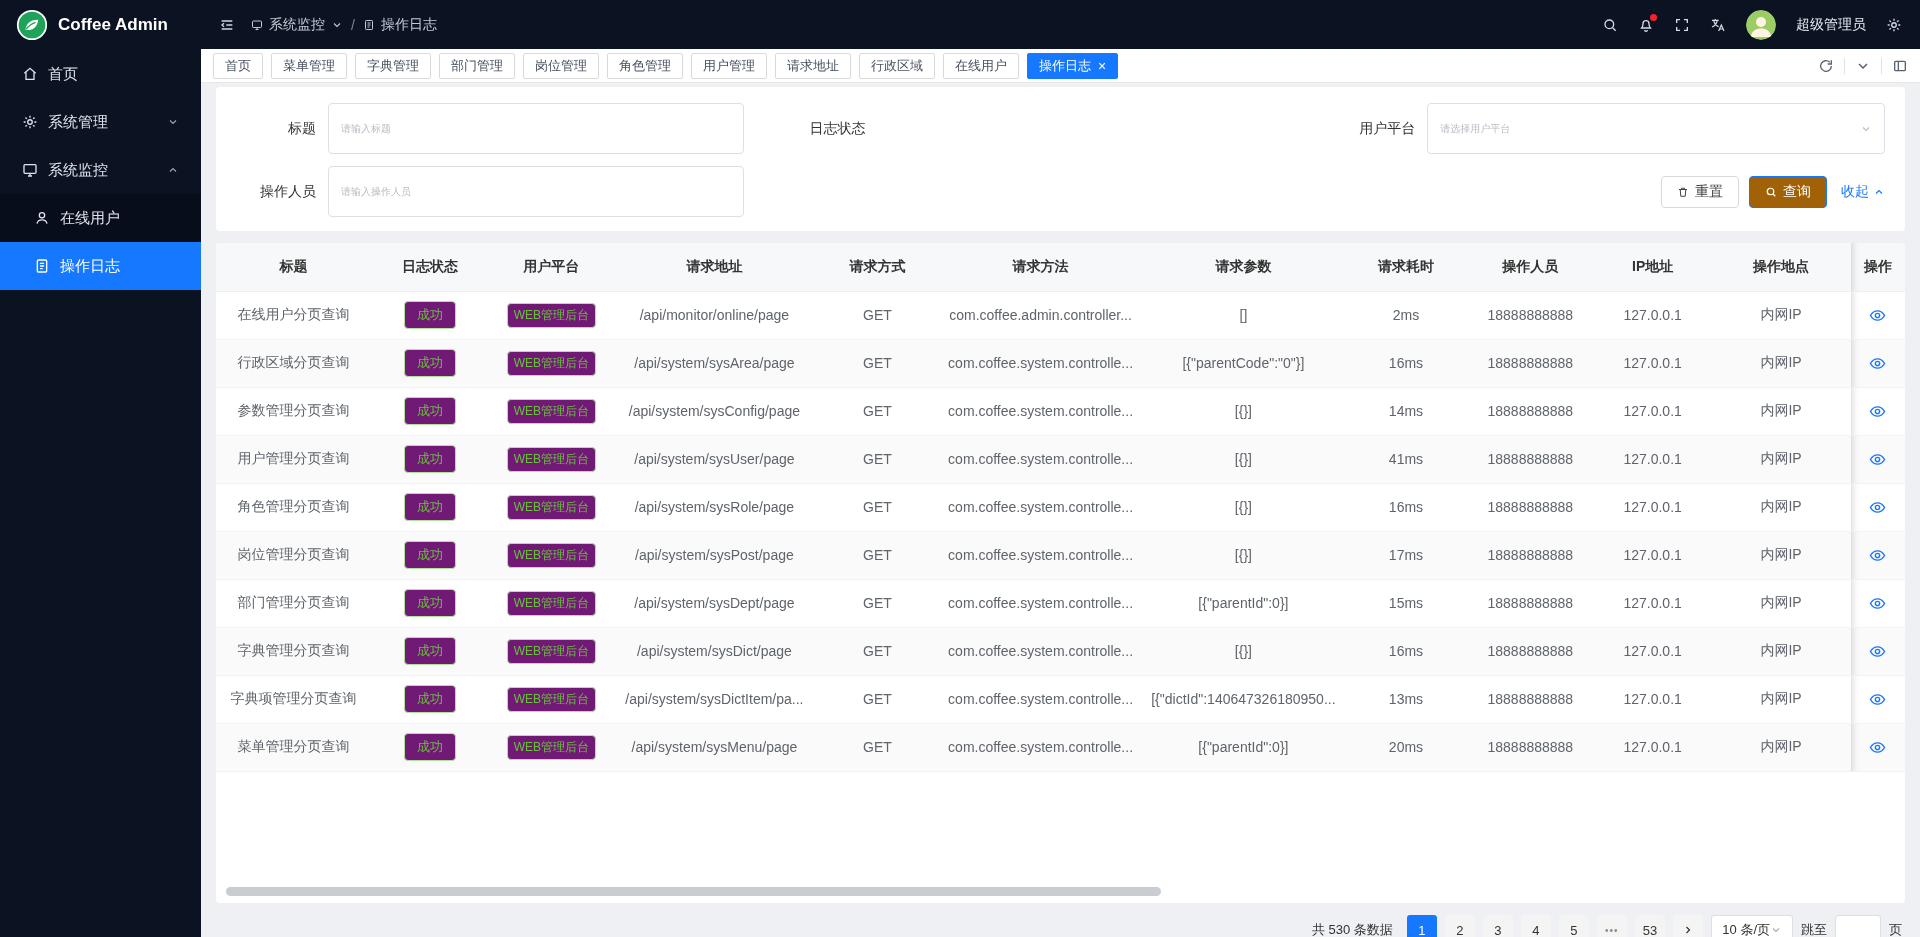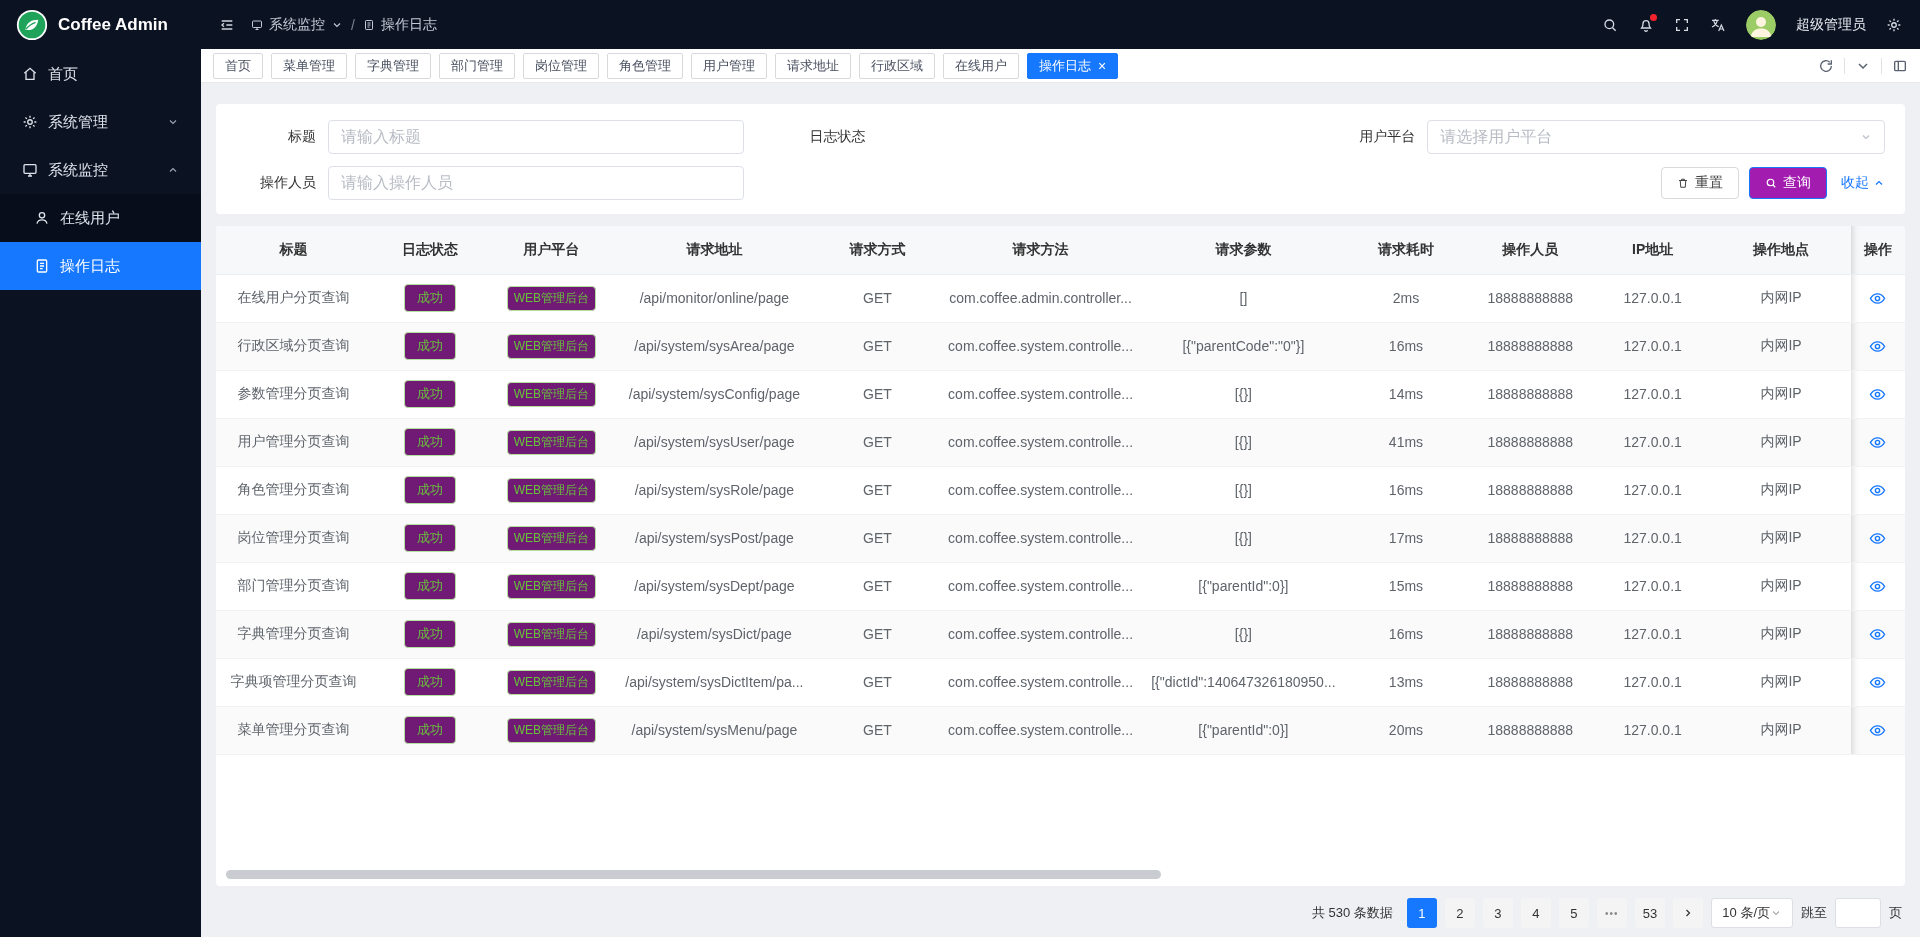--- a/index.html
+++ b/index.html
@@ -47,27 +47,27 @@
   .tab-actions .icon { cursor: pointer; }
 
   .content { flex: 1; padding: 12px 15px 0; display: flex; flex-direction: column; min-height: 0; justify-content: center; }
 
   
   .filter-card { background: #fff; border-radius: 4px; padding: 16px 20px 14px; flex-shrink: 0; }
   .filter-row { display: flex; align-items: center; }
   .filter-row + .filter-row { margin-top: 12px; }
   .filter-item { display: flex; align-items: center; width: 33.33%; padding-right: 42px; }
   .filter-label { width: 80px; text-align: right; margin-right: 12px; font-size: 14px; color: #333; flex-shrink: 0; }
-  .input, .select { flex: 1; height: 34px; border: 1px solid #dcdfe6; border-radius: 4px; padding: 0 12px; font-size: 16px; color: #333; background: #fff; }
+  .input, .select { flex: 1; height: 51px; border: 1px solid #dcdfe6; border-radius: 4px; padding: 0 12px; font-size: 10px; color: #333; background: #fff; }
   .input::placeholder { color: #b8bcc4; }
   .select { display: flex; align-items: center; justify-content: space-between; color: #b8bcc4; cursor: pointer; }
   .select .caret { color: #b8bcc4; }
   .filter-actions { margin-left: auto; display: flex; align-items: center; gap: 10px; }
   .btn { height: 32px; padding: 0 15px; border-radius: 4px; border: 1px solid #d9d9d9; background: #fff; font-size: 14px; color: #444; display: inline-flex; align-items: center; gap: 6px; cursor: pointer; font-family: inherit; }
-  .btn-primary { background: #a21caf; border-color: #1677ff; color: #fff; }
+  .btn-primary { background: #a16207; border-color: #1677ff; color: #fff; }
   .link { color: #1677ff; font-size: 14px; display: inline-flex; gap: 4px; align-items: center; cursor: pointer; margin-left: 4px; }
 
   
   .table-card { background: #fff; border-radius: 4px; margin-top: 12px; height: 660px; position: relative; overflow: hidden; flex-shrink: 0; }
   .card-head { height: 46px; display: flex; align-items: center; padding: 0 16px; }
   .card-title { font-size: 15px; font-weight: bold; color: #303133; }
   .card-tools { margin-left: auto; display: flex; gap: 18px; color: #4e5358; }
   .card-tools .icon { cursor: pointer; }
   table { width: 100%; border-collapse: collapse; table-layout: fixed; }
   th { height: 48px; background: #f7f8fa; font-size: 14px; color: #333; font-weight: bold; text-align: center; border-bottom: 1px solid #ebeef5; padding: 0 6px; white-space: nowrap; overflow: hidden; }

